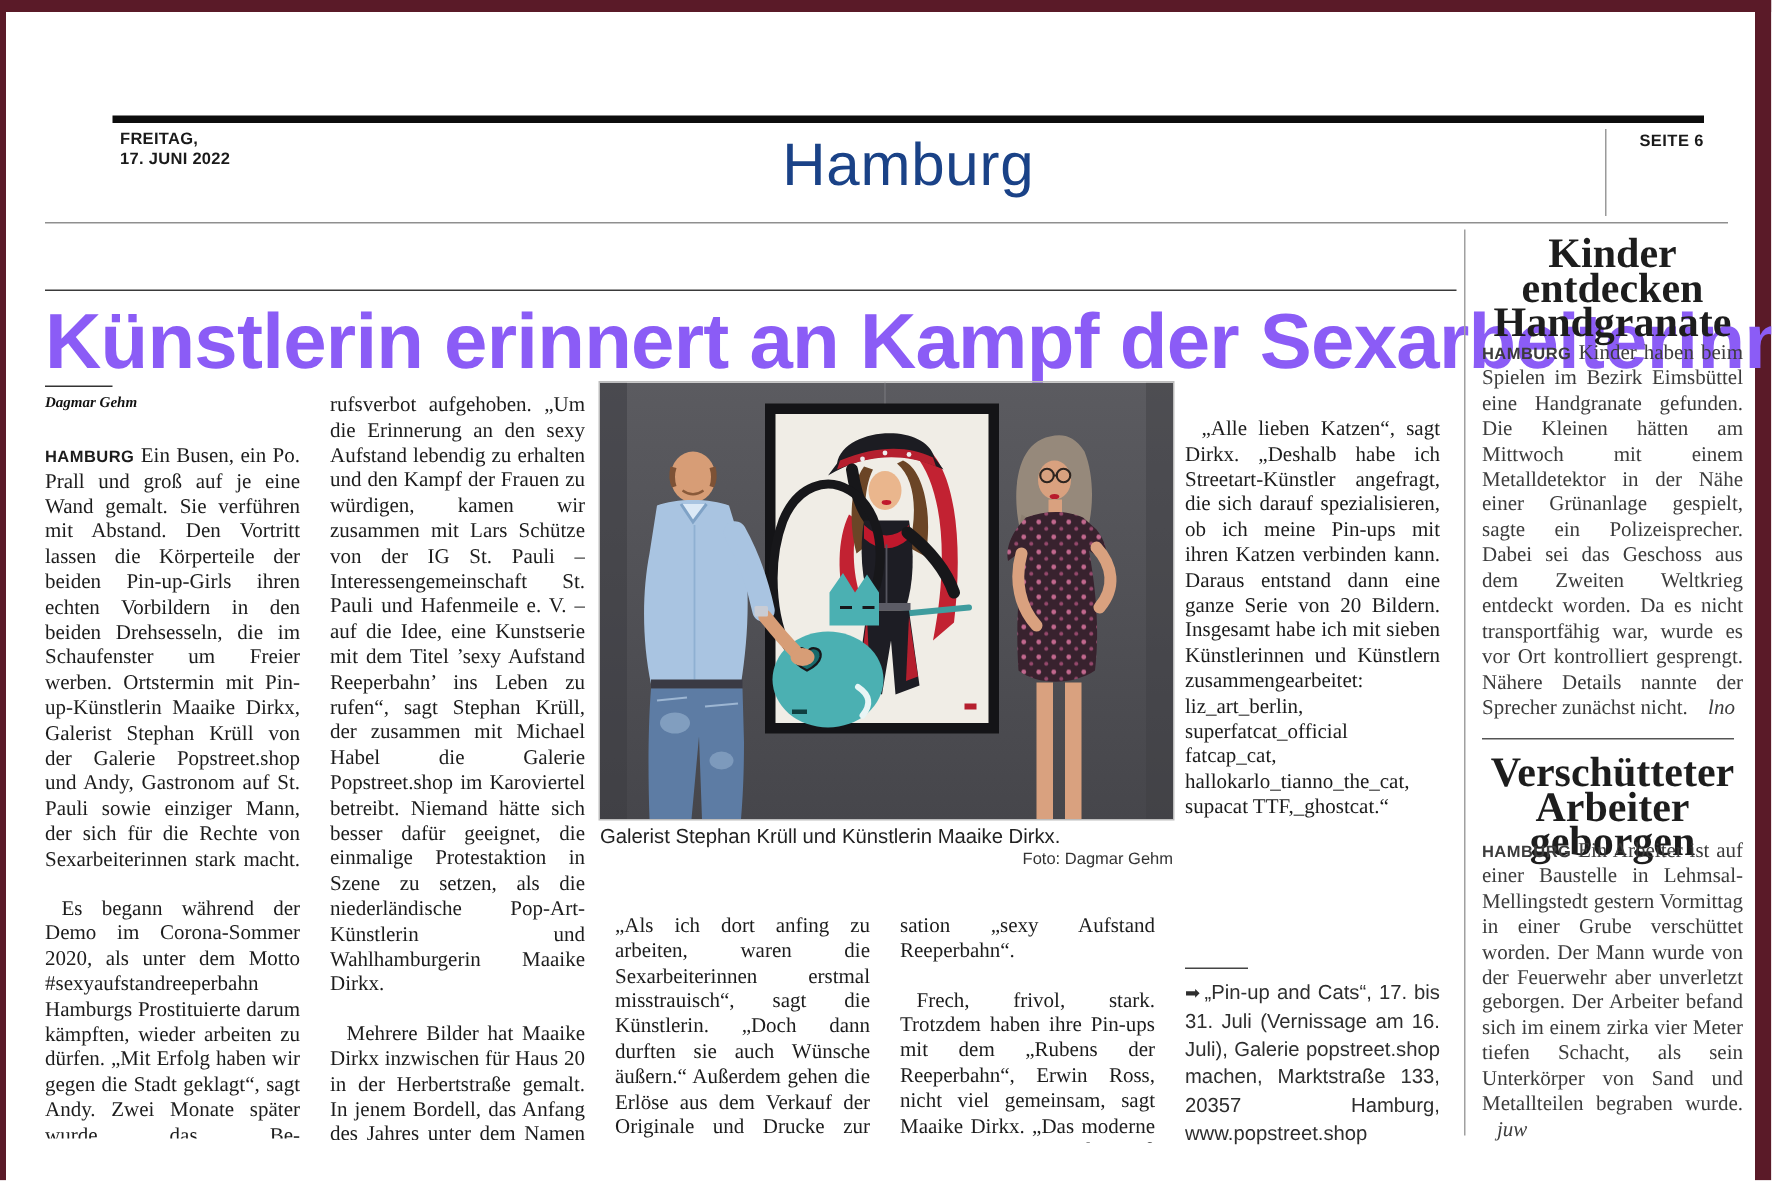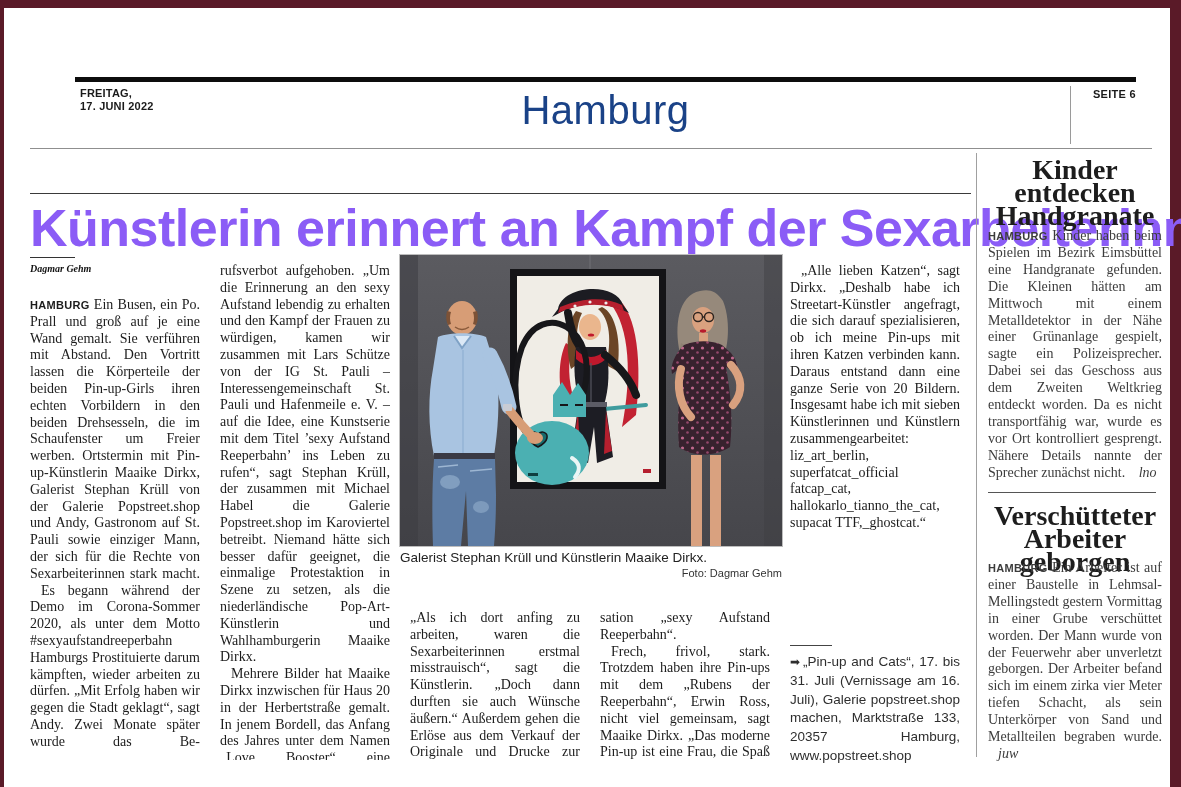--- a/index.html
+++ b/index.html
@@ -27,21 +27,21 @@
   .headline{position:absolute;left:30px;top:198px;width:960px;white-space:nowrap;
             font-family:Liberation Sans, sans-serif;font-weight:bold;font-size:52px;
             letter-spacing:-0.5px;color:#8b5cf6;}
   .byline-rule{position:absolute;left:30px;top:257px;width:45px;height:1px;background:#333;}
   .byline{position:absolute;left:30px;top:263px;font-family:"Liberation Serif",serif;
           font-weight:bold;font-style:italic;font-size:10px;color:#111;}
 
   .col{position:absolute;width:170px;font-size:14px;line-height:16.8px;color:#1c1c1c;
        text-align:justify;overflow:hidden;}
   .col p{margin:0;}
-  .col p.indent{text-indent:11px;}
+  .col p.indent{text-indent:11px;margin-top:16px;}
   .col p.cont{text-align-last:justify;}
   .lead-in{font-family:"Liberation Sans",sans-serif;font-weight:bold;font-size:11px;
            letter-spacing:.3px;}
   #col1{left:30px;top:297px;height:462px;}
   #col2{left:220px;top:263px;height:497px;}
   #col3{left:410px;top:610px;height:152px;}
   #col4{left:600px;top:610px;height:152px;}
   #col5{left:790px;top:263px;height:378px;}
 
   

